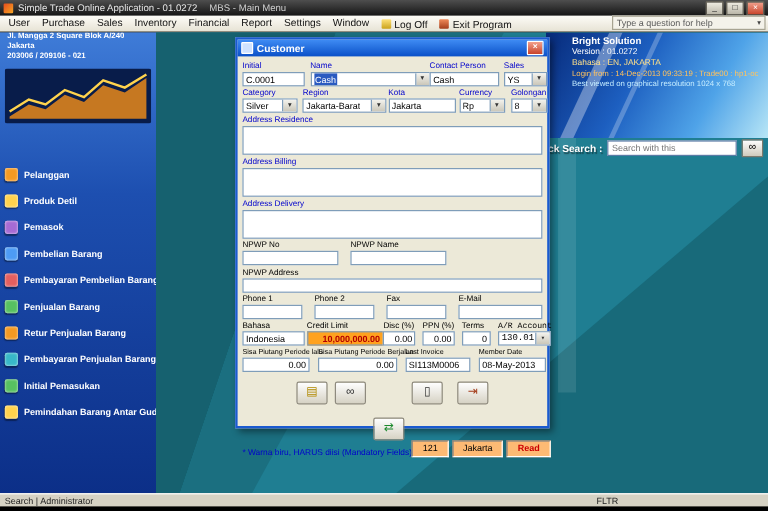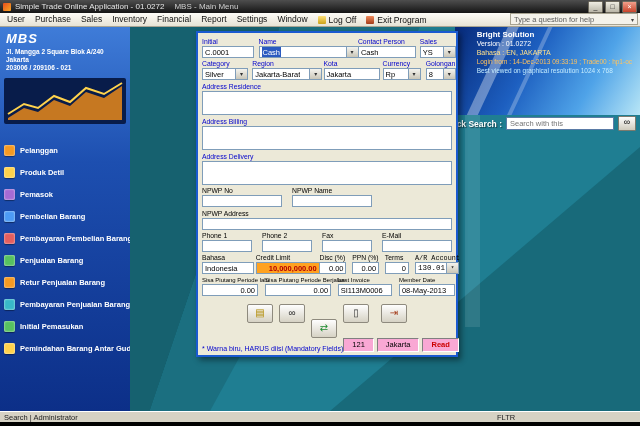--- a/index.html
+++ b/index.html
@@ -26,21 +26,21 @@
   .help-arrow{font-size:6px;color:#444;}
 
   
   .workspace{position:relative;display:flex;height:384px;}
 
   
   .sidebar{width:130px;flex:0 0 auto;background:linear-gradient(180deg,#3f7cd8 0%,#1d4fb0 35%,#0c2f88 100%);color:#fff;overflow:hidden;}
   .mbs-logo{font-size:13px;font-weight:bold;font-style:italic;padding:4px 6px 2px;letter-spacing:1px;}
   .addr{font-size:6.5px;font-weight:bold;line-height:8px;padding:0 6px;}
   .chart-wrap{margin:6px 4px 0;}
-  .nav{margin-top:15px;}
+  .nav{margin-top:30px;}
   .nav-item{display:flex;align-items:center;gap:5px;padding:2px 4px;margin-bottom:7px;font-size:7.5px;font-weight:bold;line-height:9px;cursor:pointer;white-space:nowrap;}
   .nav-icon{width:11px;height:11px;border-radius:2px;flex:0 0 auto;box-shadow:inset 0 0 2px rgba(255,255,255,.9),0 1px 1px rgba(0,0,0,.4);}
   .nav-item:nth-child(1) .nav-icon{background:#f59a23;}
   .nav-item:nth-child(2) .nav-icon{background:#ffd24d;}
   .nav-item:nth-child(3) .nav-icon{background:#a66bd4;}
   .nav-item:nth-child(4) .nav-icon{background:#4d9bf5;}
   .nav-item:nth-child(5) .nav-icon{background:#e45f5f;}
   .nav-item:nth-child(6) .nav-icon{background:#57c161;}
   .nav-item:nth-child(7) .nav-icon{background:#f59a23;}
   .nav-item:nth-child(8) .nav-icon{background:#38b8c8;}
@@ -89,21 +89,21 @@
   .w-phone{width:50px;} .w-email{flex:1;}
   .w-bahasa{width:52px;} .w-credit{width:64px;} .w-disc{width:27px;} .w-ppn{width:27px;} .w-terms{width:24px;} .w-ar{width:44px;font-family:Liberation Mono, monospace;}
   .w-lalu{width:56px;} .w-berjalan{width:66px;} .w-inv{width:54px;} .w-member{width:56px;}
   .balance label.f{font-size:6px;}
   .toolbar{display:flex;justify-content:center;gap:6px;margin-top:8px;}
   .tbtn{width:24px;height:17px;background:linear-gradient(#fefefe,#d6d2c4);border:1px solid #8e8a7e;border-radius:2px;font-size:10px;line-height:15px;text-align:center;cursor:pointer;color:#333;}
   .tbtn.save{color:#b08900;} .tbtn.nav{color:#1c8a2e;} .tbtn.exit{color:#a33c1a;margin-left:6px;}
   .dlg-footer{margin-top:auto;display:flex;align-items:flex-end;justify-content:space-between;padding-bottom:1px;}
   .note{color:#0000cc;font-size:7px;white-space:nowrap;}
   .fboxes{display:flex;gap:3px;}
-  .fbox{border:1px solid;border-color:#808080 #fff #fff #808080;background:#f9a8d4;font-size:7.5px;height:12px;line-height:12px;padding:0 8px;text-align:center;white-space:nowrap;}
+  .fbox{border:1px solid;border-color:#808080 #fff #fff #808080;background:#fdba74;font-size:7.5px;height:12px;line-height:12px;padding:0 8px;text-align:center;white-space:nowrap;}
   .fbox.read{color:#cc0000;font-weight:bold;}
 
   
   .statusbar{height:10px;background:#d6d2c4;border-top:1px solid #fff;position:relative;font-size:7.5px;color:#222;display:flex;align-items:center;}
   .sb-left{padding-left:4px;}
   .sb-fltr{position:absolute;left:497px;top:1px;}
   .bottombar{height:6px;background:#000;}
 </style>
 </head>
 <body>
@@ -140,21 +140,20 @@
     </span>
     <span class="help-box">
       <span>Type a question for help</span>
       <span class="help-arrow">▾</span>
     </span>
   </div>
 
   <div class="workspace">
 
     <div class="sidebar">
-      <div class="mbs-logo">MBS</div>
       <div class="addr">Jl. Mangga 2 Square Blok A/240 Jakarta</div>
       <div class="addr">203006 / 209106 - 021</div>
       <div class="chart-wrap">
         <svg width="122" height="46" viewBox="0 0 122 46">
           <rect width="122" height="46" rx="2" fill="#081c4a"></rect>
           <path d="M4,40 L20,30 34,34 50,22 66,28 82,14 100,20 118,8 118,42 4,42 Z" fill="#e8881a" opacity="0.85"></path>
           <polyline points="4,36 20,26 34,30 50,18 66,24 82,10 100,16 118,5" fill="none" stroke="#ffd34d" stroke-width="2"></polyline>
         </svg>
       </div>
       <div class="nav">
@@ -218,20 +217,25 @@
         <div class="l5">Best viewed on graphical resolution 1024 x 768</div>
       </div>
       <div class="quick-search">
         <span class="qs-label">Quick Search :</span>
         <input class="qs-input" placeholder="Search with this" style="">
         <span class="qs-btn">∞</span>
       </div>
     </div>
 
     <div class="dialog">
+      <div class="dlg-title">
+        <span class="dlg-icon"></span>
+        <span>Customer</span>
+        <span class="dlg-close">×</span>
+      </div>
       <div class="dlg-body">
 
         <div class="frow">
           <div class="fcol w-initial">
               <label class="f m">Initial</label>
             <div class="tbox w-initial">C.0001</div>
             </div>
           <div class="fcol w-name">
               <label class="f m">Name</label>
             <div class="tbox combo w-name">

